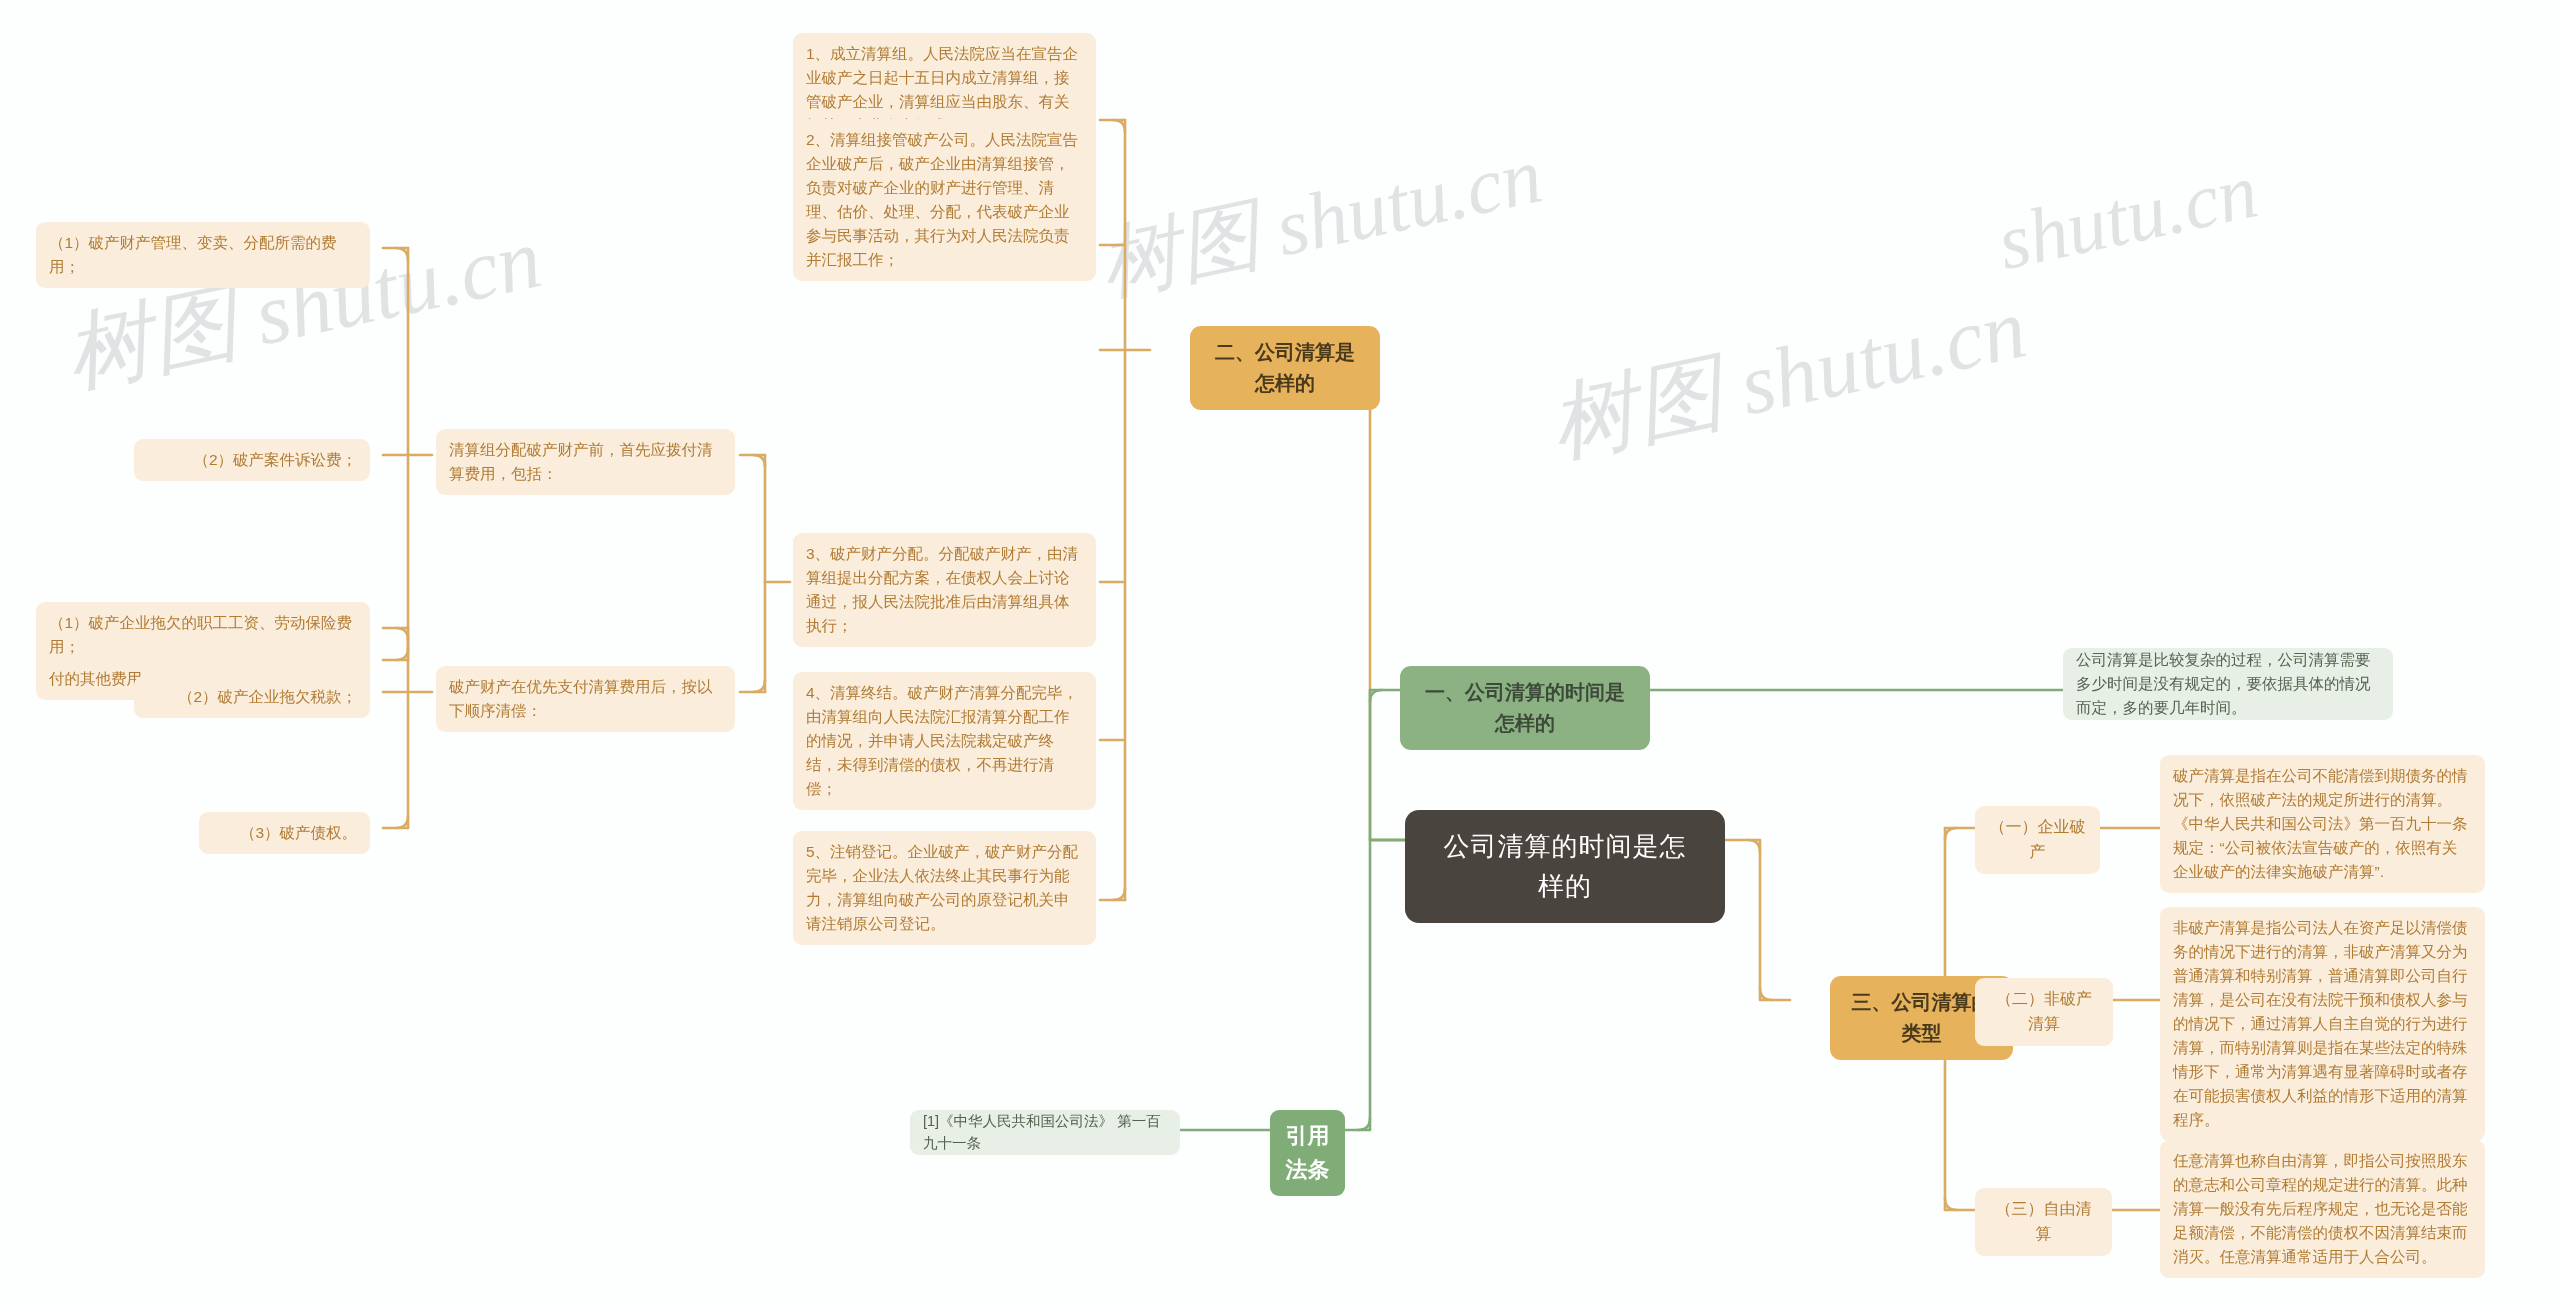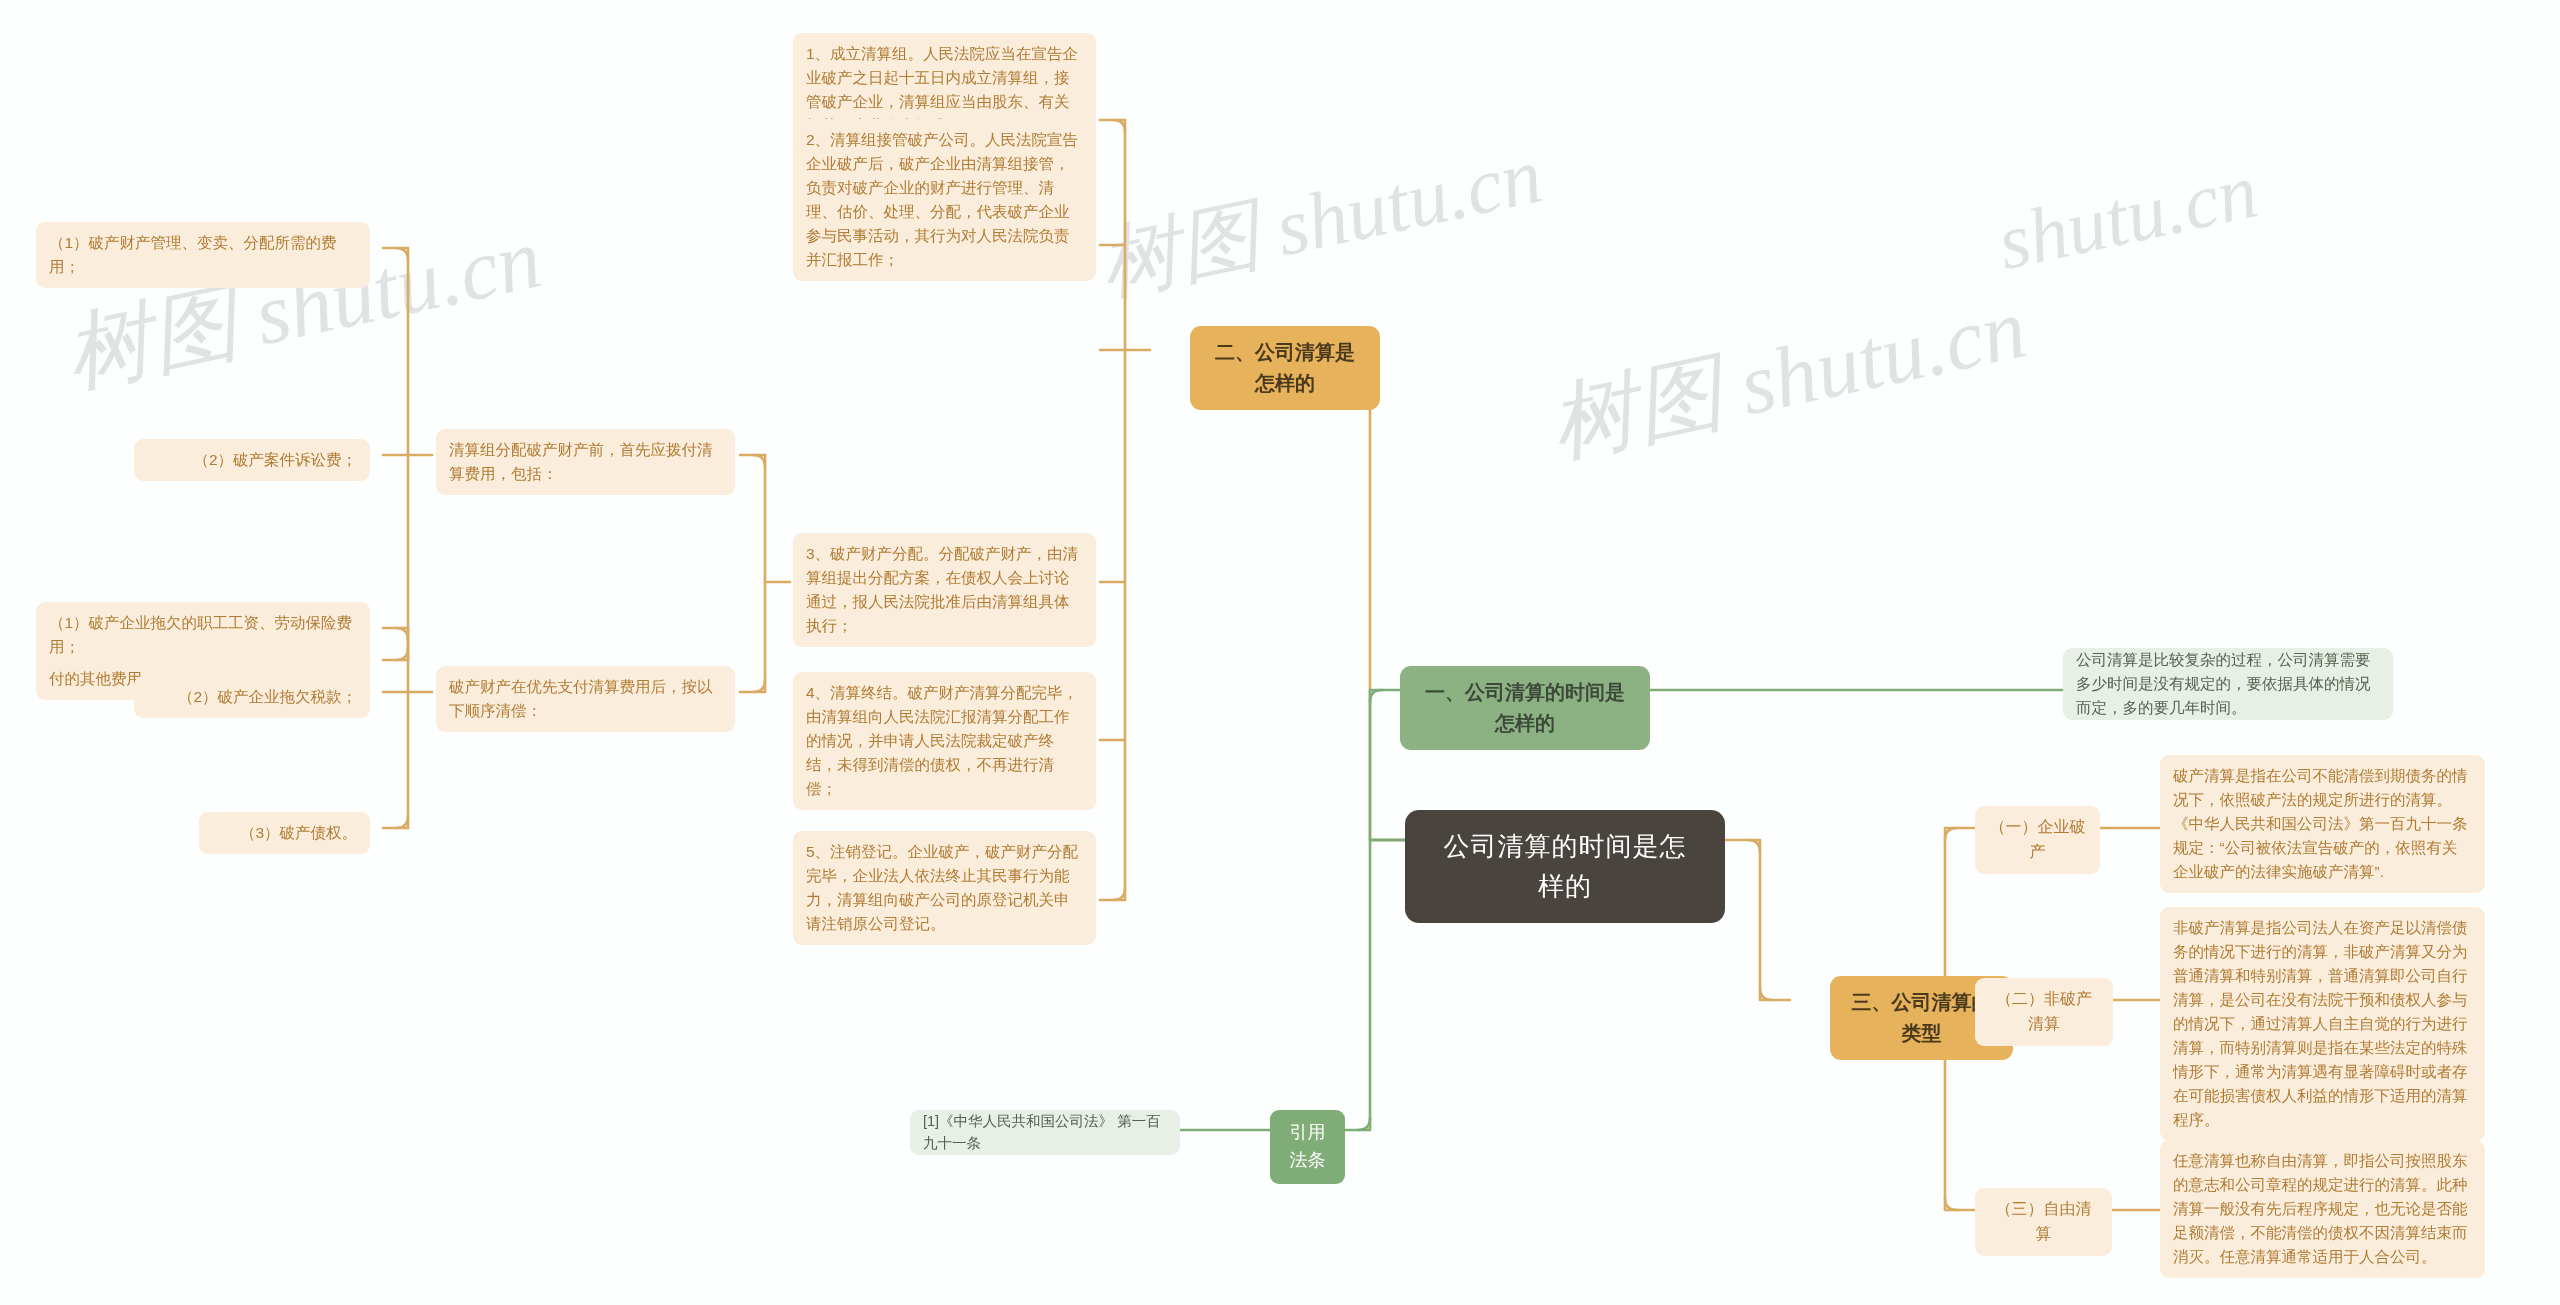--- a/index.html
+++ b/index.html
@@ -79,22 +79,22 @@
     font-size:20px;
     font-weight:700;
     padding:11px 18px;
     border-radius:11px;
     text-align:center;
   }
   
   .branch-green-sm{
     background:#7fac77;
     color:#ffffff;
-    font-size:18px;
-    font-weight:400;
+    font-size:22px;
+    font-weight:700;
     padding:9px 14px;
     border-radius:9px;
     text-align:center;
   }
   
   .root{
     background:#4a443f;
     color:#ffffff;
     font-size:26px;
     font-weight:400;

